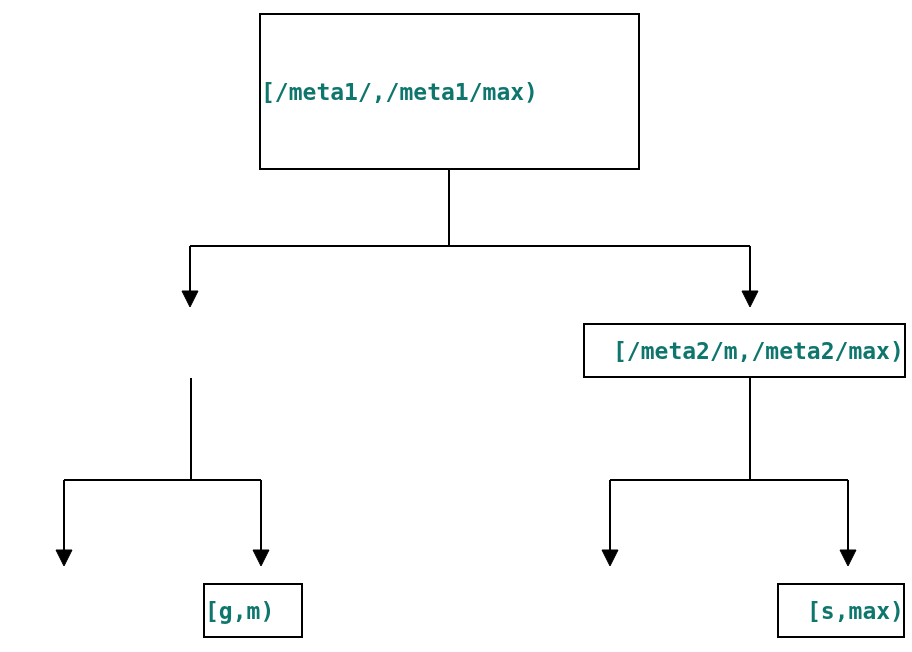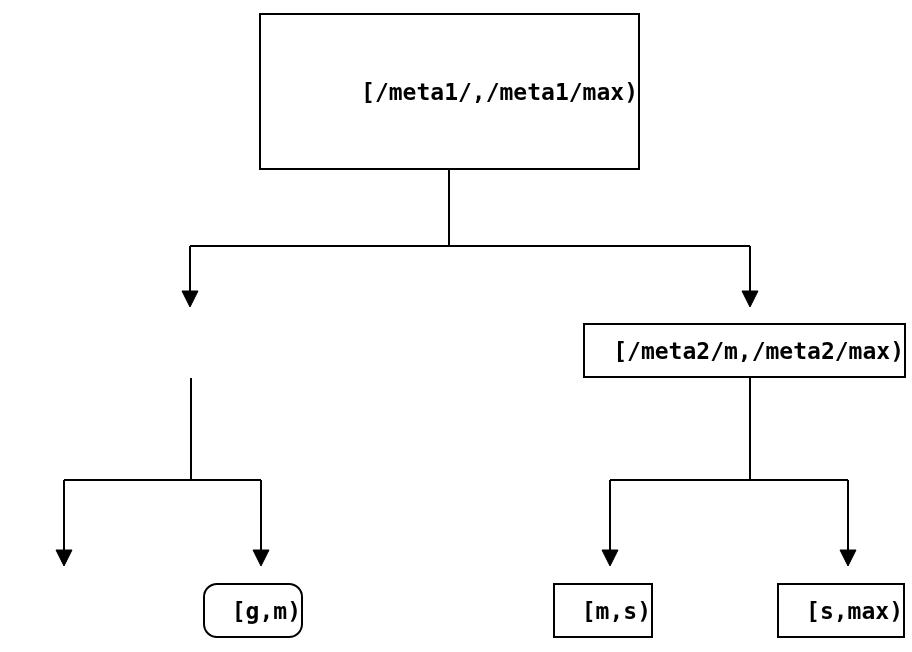--- a/index.html
+++ b/index.html
@@ -29,35 +29,35 @@
   }
   .edges polygon {
     fill: #000000;
     stroke: #000000;
   }
   .node {
     position: absolute;
     box-sizing: border-box;
     border: 2px solid #000000;
     background: #ffffff;
-    color: #000000;
+    color: #0f766e;
     display: flex;
     align-items: center;
-    justify-content: flex-end;
+    justify-content: flex-start;
     font-size: 23px;
     font-weight: 600;
     white-space: pre;
   }
   .node-root  { left: 259px; top: 13px;  width: 381px; height: 157px; }
   .node-left  { left: 22px;  top: 323px; width: 323px; height: 55px; }
-  .node-right { left: 583px; top: 323px; width: 323px; height: 55px; }
+  .node-right { left: 583px; top: 323px; width: 323px; height: 55px; padding-left: 28px; }
   .leaf-ag    { left: 9px;   top: 583px; width: 98px;  height: 55px; }
-  .leaf-gm    { left: 203px; top: 583px; width: 100px; height: 55px; border-radius: 14px; }
+  .leaf-gm    { left: 203px; top: 583px; width: 100px; height: 55px; }
   .leaf-ms    { left: 553px; top: 583px; width: 100px; height: 55px; }
-  .leaf-smax  { left: 777px; top: 583px; width: 128px; height: 55px; }
+  .leaf-smax  { left: 777px; top: 583px; width: 128px; height: 55px; padding-left: 28px; }
 </style>
 </head>
 <body>
 
 <div class="canvas">
 
   <svg class="edges" viewBox="0 0 912 652" xmlns="http://www.w3.org/2000/svg">
 
     <g>
       <path d="M449 169 L449 246"></path>
@@ -94,21 +94,18 @@
 
   <div class="node node-right">
     <span>[/meta2/m,/meta2/max)</span>
   </div>
 
 
   <div class="node leaf-gm">
     <span>[g,m)</span>
   </div>
 
-  <div class="node leaf-ms">
-    <span>[m,s)</span>
-  </div>
 
   <div class="node leaf-smax">
     <span>[s,max)</span>
   </div>
 
 </div>
 
 </body></html>

